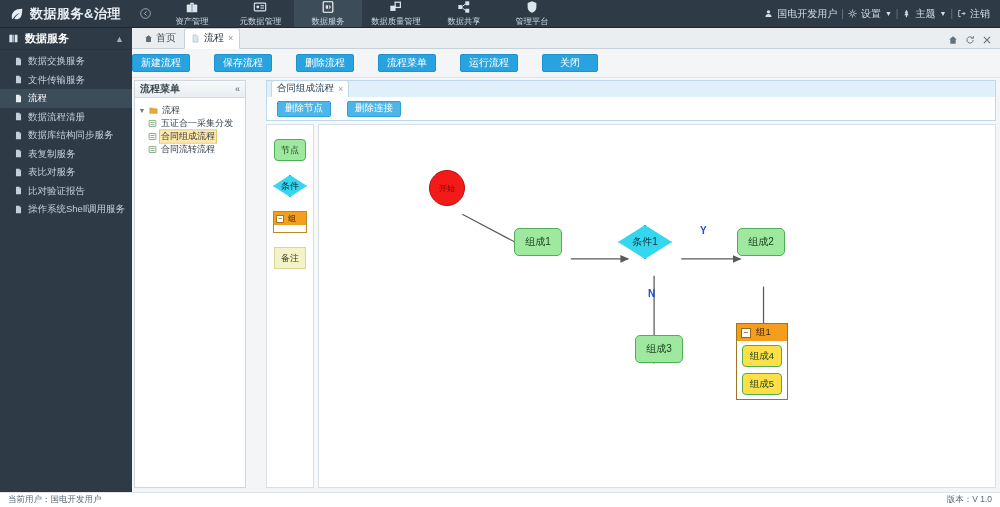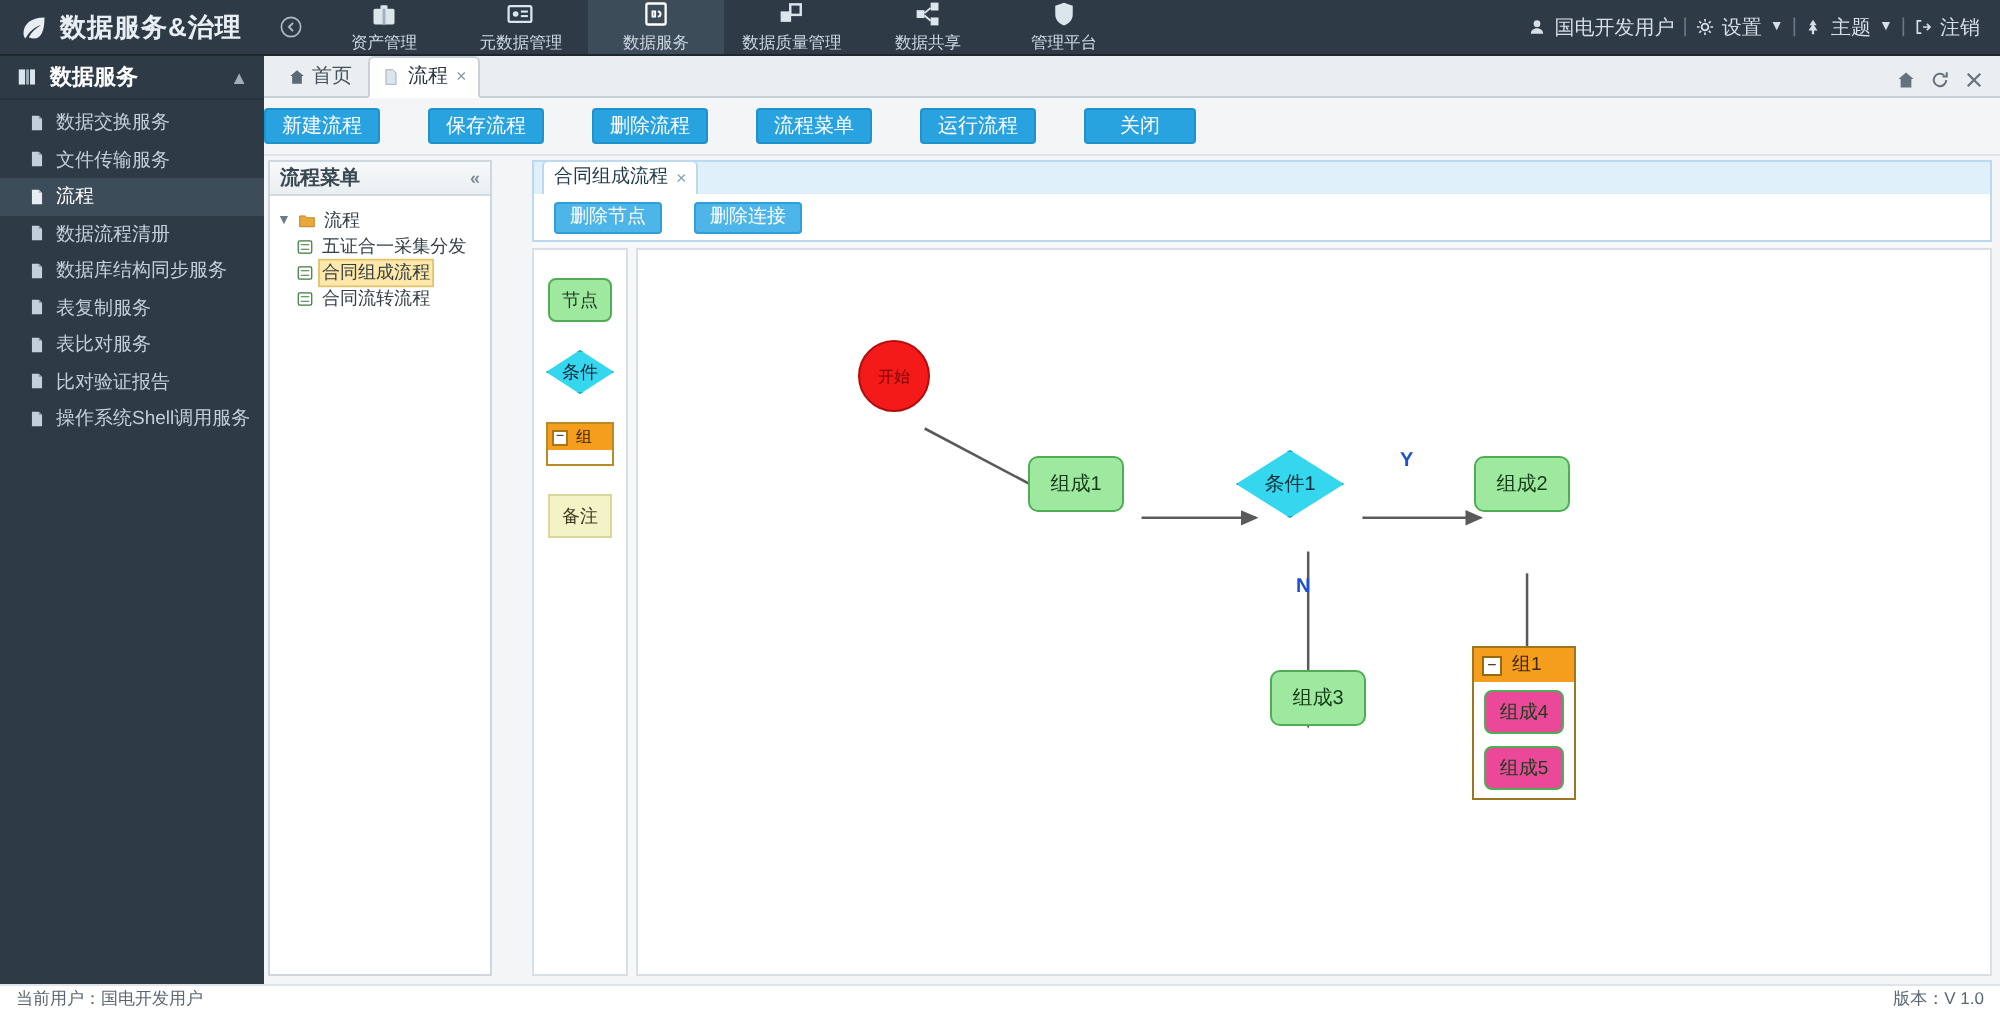--- a/index.html
+++ b/index.html
@@ -197,21 +197,21 @@
   .nd-group .gb {
     height: 17px; background: #f59d1c; display: flex; align-items: center; gap: 5px; padding: 0 4px;
     font-size: 9.5px; color: #3c2706;
   }
   .nd-group .gb .minus {
     width: 10px; height: 10px; background: #fff; border: 1px solid #96690f; font-size: 8px; line-height: 1;
     display: flex; align-items: center; justify-content: center; cursor: pointer;
   }
   .nd-group .gbody { padding: 4px 0; display: flex; flex-direction: column; align-items: center; gap: 6px; }
   .nd-group .gchild {
-    width: 40px; height: 22px; background: #ec4899; border: 1px solid #4fae55; border-radius: 4px;
+    width: 40px; height: 22px; background: #fde047; border: 1px solid #4fae55; border-radius: 4px;
     display: flex; align-items: center; justify-content: center; font-size: 9.5px; color: #153d18;
   }
   .edgelbl { position: absolute; font-size: 10px; font-weight: bold; color: #1a4fd6; }
 
   
   .footer {
     height: 15px; flex: 0 0 15px; background: #ffffff; border-top: 1px solid #dfe4e9;
     display: flex; align-items: center; padding: 0 8px; font-size: 8.5px; color: #5a6772;
   }
   .footer .right { margin-left: auto; }

